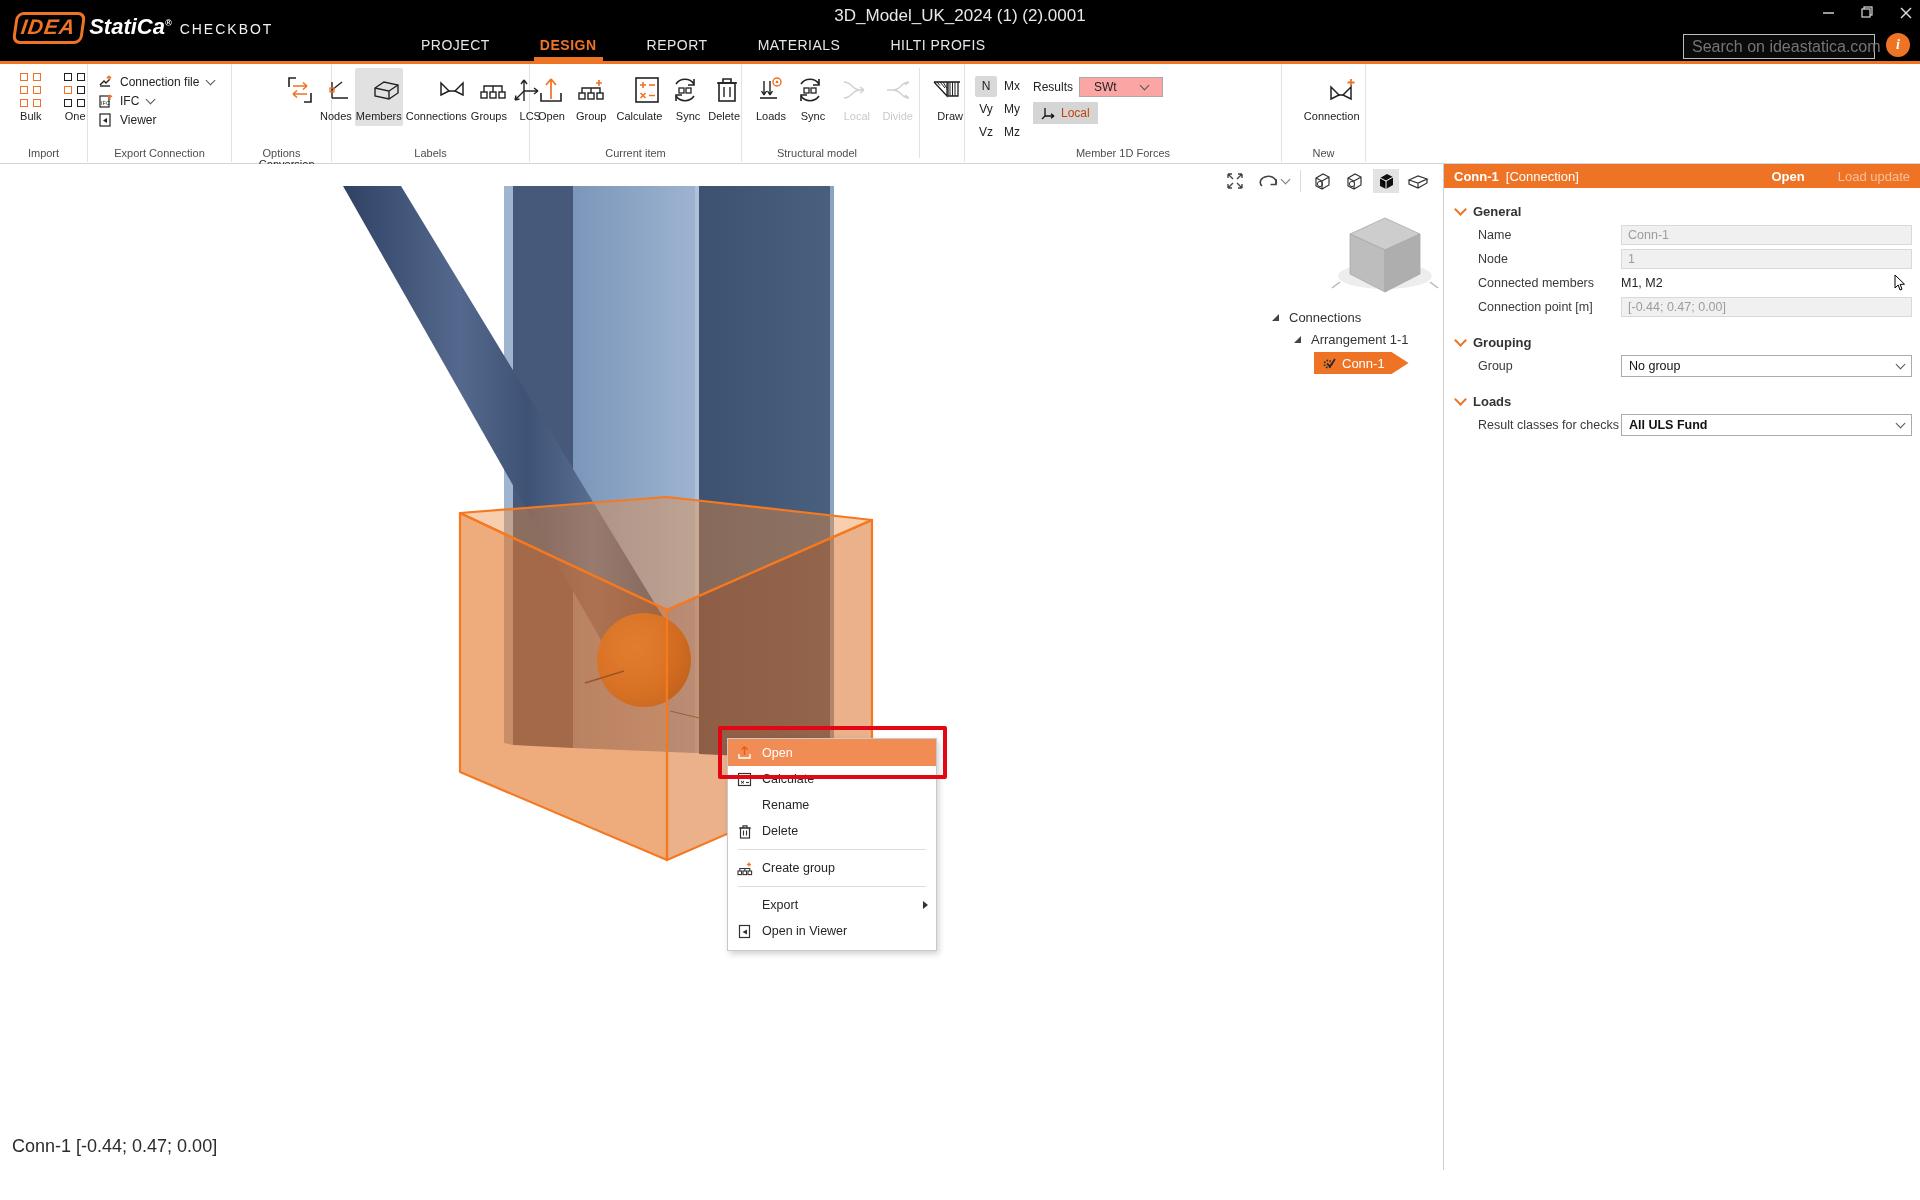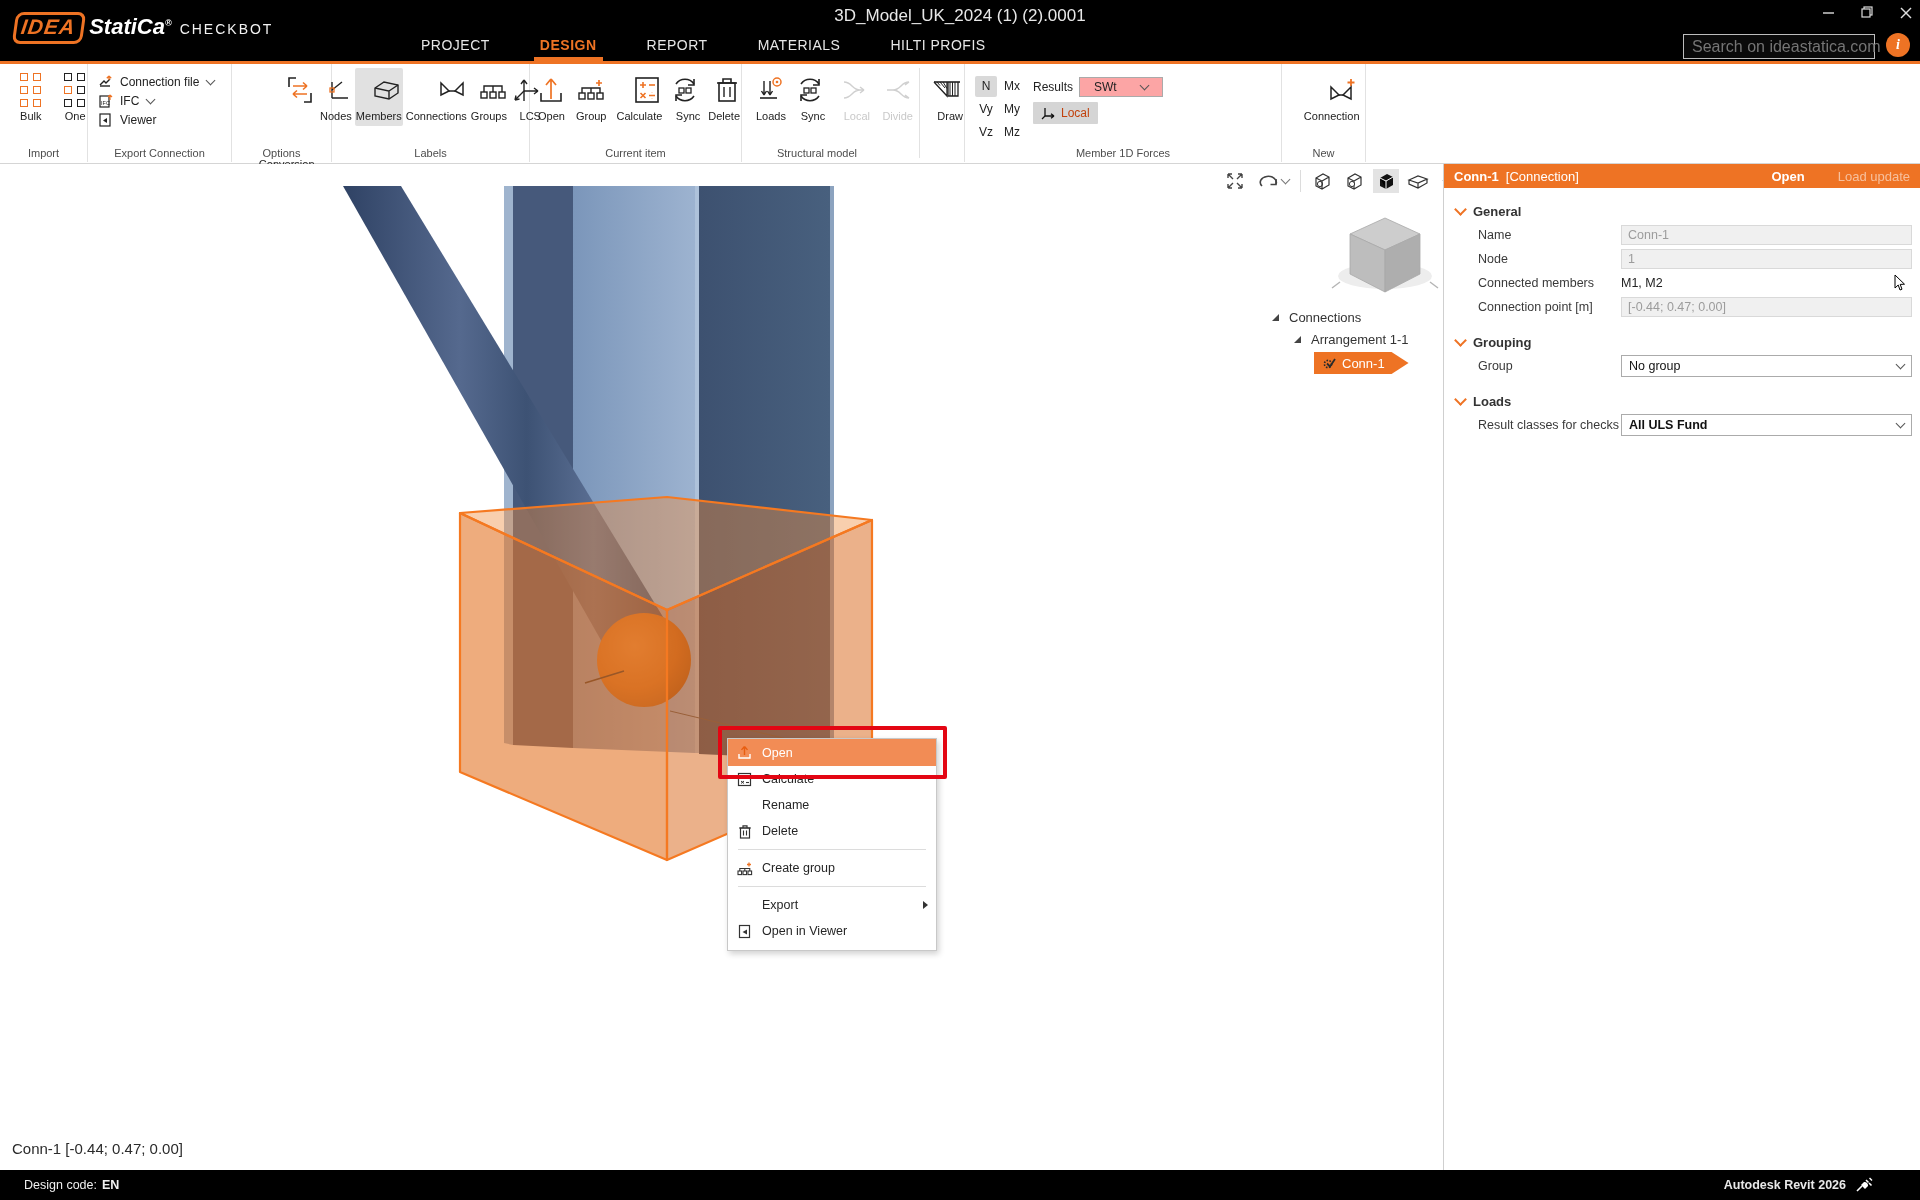--- a/index.html
+++ b/index.html
@@ -67,21 +67,21 @@
   .vpi{width:26px;height:24px;display:flex;align-items:center;justify-content:center;}
   .vpi.sel{background:#e3e3e3;}
   .vpsep{width:1px;height:22px;background:#dcdcdc;margin:0 2px;}
   #navcube-wrap{position:absolute;left:1330px;top:40px;}
   #tree{position:absolute;left:1272px;top:142px;font-size:13px;color:#333;}
   .tree-row{display:flex;align-items:center;height:22px;}
   .tri{width:0;height:0;border-left:7px solid transparent;border-bottom:7px solid #444;margin-right:10px;}
   #conn-banner{position:relative;margin-left:42px;margin-top:2px;background:#ee7324;color:#fff;height:22px;
      display:flex;align-items:center;padding:0 22px 0 8px;
      clip-path:polygon(0 0,82% 0,100% 50%,82% 100%,0 100%);}
-  #vp-status{position:absolute;left:12px;bottom:13px;font-size:15px;color:#2b2b2b;}
+  #vp-status{position:absolute;left:12px;bottom:13px;font-size:18px;color:#2b2b2b;}
 
   
   #ctxmenu{position:absolute;left:727px;top:574px;width:208px;background:#fff;border:1px solid #c8c8c8;
      box-shadow:2px 3px 6px rgba(0,0,0,.18);padding:0 0 6px 0;z-index:40;font-size:12.5px;color:#262626;}
   .mi{display:flex;align-items:center;height:26px;padding:0 8px;gap:9px;}
   .mi .mic{width:17px;display:flex;justify-content:center;}
   .mi.hl{background:#f28c55;color:#fff;height:27px;}
   .msep{border-top:1px solid #dcdcdc;margin:5px 10px;}
   .subarr{margin-left:auto;width:0;height:0;border-top:4.5px solid transparent;border-bottom:4.5px solid transparent;border-left:5.5px solid #333;}
   #redbox{position:absolute;left:718px;top:562px;width:221px;height:45px;border:4.5px solid #e30613;z-index:50;border-radius:2px;}
@@ -713,27 +713,14 @@
     </div>
     <div class="prow">
       <span class="plab">Result classes for checks</span>
       <div class="pselect">
         <span style="font-weight:bold;">All ULS Fund</span>
           <span class="chev"></span>
       </div>
     </div>
   </div>
 
-  <div id="statusbar">
-    <span class="dc">Design code:</span>
-    <span class="dcv">EN</span>
-    <span class="plugin">
-      <span>Autodesk Revit 2026</span>
-      <svg width="20" height="18">
-          <path d="M3 15 L8 10" stroke="#fff" stroke-width="1.6"></path>
-          <path d="M7 9 L11 13 L14 10 A 3.5 3.5 0 0 0 10 6 Z" fill="#fff"></path>
-          <path d="M12 4 l2.5 2.5 M15 7 l2.5 2.5" stroke="#fff" stroke-width="1.6"></path>
-          <path d="M15.5 2 l2.5 2.5" stroke="#fff" stroke-width="1.4"></path>
-        </svg>
-    </span>
-  </div>
 
 </div>
 
 </body></html>

